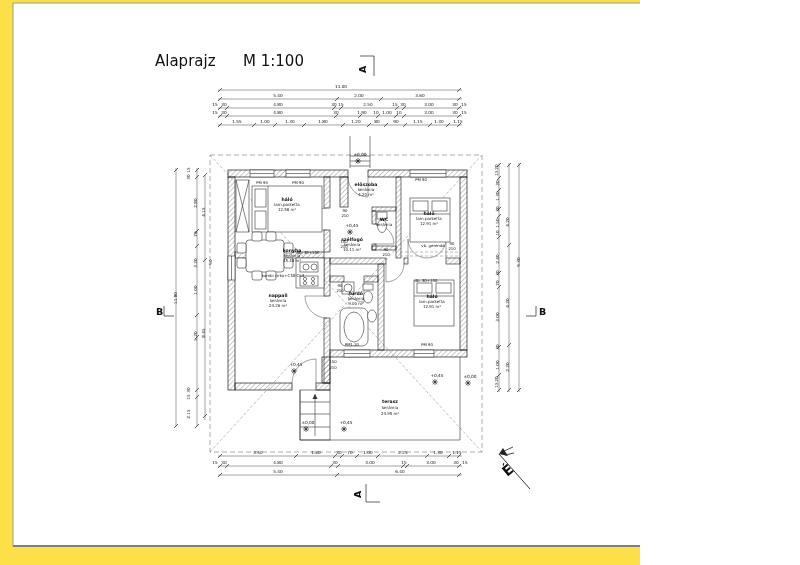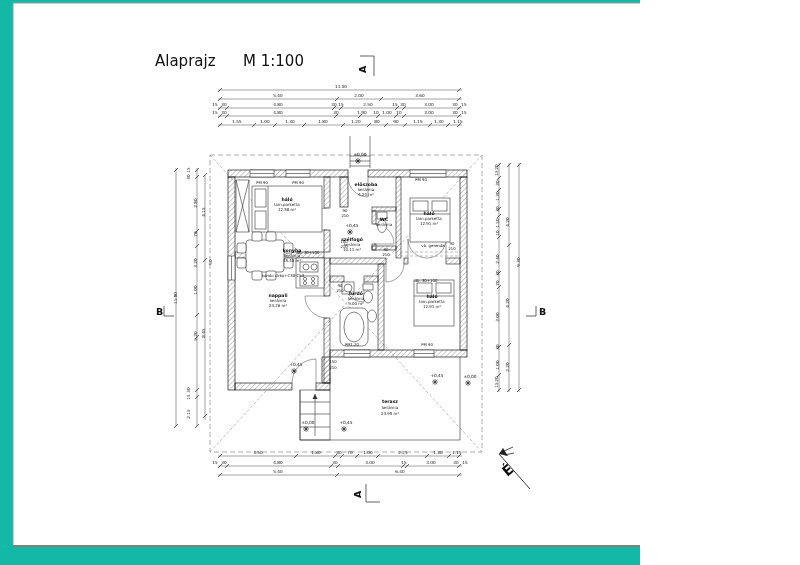--- a/index.html
+++ b/index.html
@@ -1,16 +1,16 @@
 <!DOCTYPE html>
 <html><head>
 <meta charset="utf-8">
 <style>
   html,body{margin:0;padding:0;background:#fff;}
-  .page{position:relative;width:640px;height:565px;background:#14b8a6;overflow:hidden;
+  .page{position:relative;width:640px;height:565px;background:#fde047;overflow:hidden;
         font-family:"DejaVu Sans", sans-serif;}
   svg{display:block}
   .t-title{font:500 15px "DejaVu Sans",sans-serif;fill:#111;}
   .t-sec{font:700 9.5px "DejaVu Sans",sans-serif;fill:#111;}
   .t-room{font:700 4.6px "DejaVu Sans",sans-serif;fill:#111;text-anchor:middle;}
   .t-sub{font:4px "DejaVu Sans",sans-serif;fill:#222;text-anchor:middle;}
   .t-dim{font:4.2px "DejaVu Sans",sans-serif;fill:#111;text-anchor:middle;}
   .t-tiny{font:3.8px "DejaVu Sans",sans-serif;fill:#111;text-anchor:middle;}
   .t-note{font:3.9px "DejaVu Sans",sans-serif;fill:#111;text-anchor:middle;}
   .t-elev{font:4.3px "DejaVu Sans",sans-serif;fill:#111;text-anchor:middle;}

